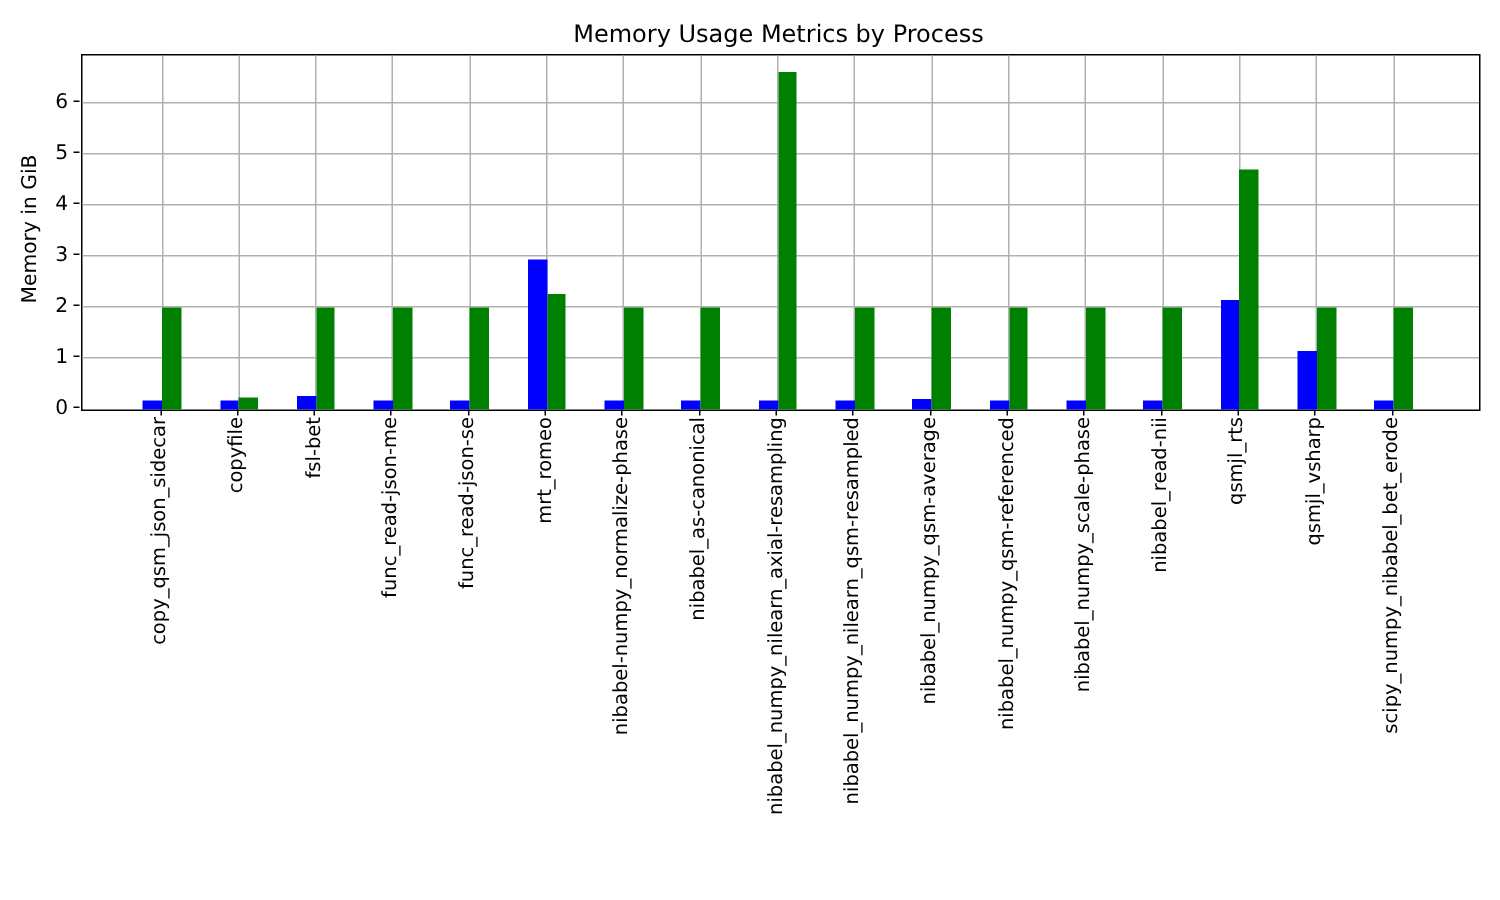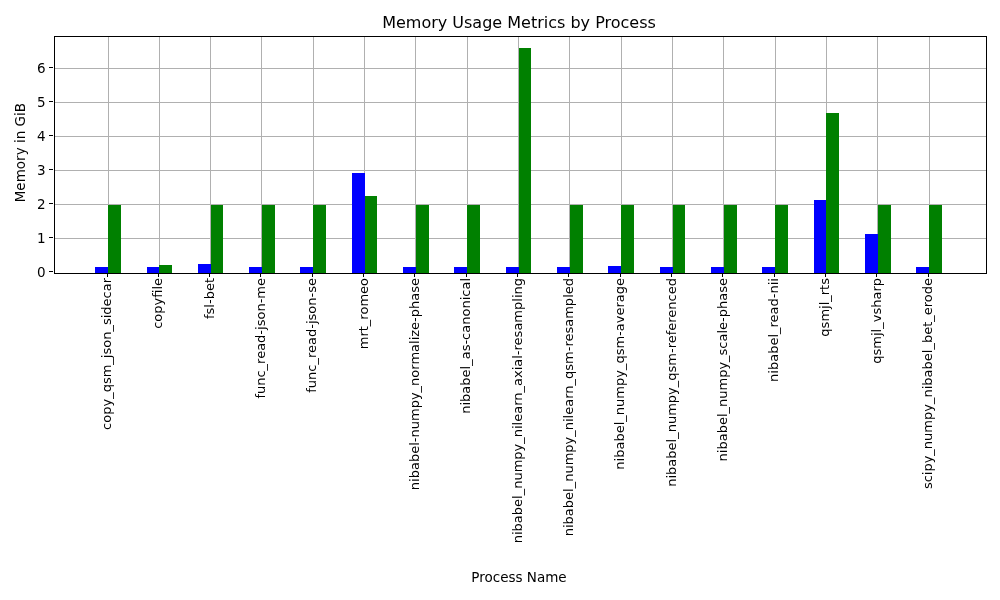--- a/index.html
+++ b/index.html
@@ -108,23 +108,20 @@
       <div class="bar" style="left: 720.66px; width: 12.8px; height: 67.9px; background: rgb(0, 128, 0);"></div>
       <div class="bar" style="left: 759.18px; width: 12.8px; height: 72.7px; background: rgb(0, 0, 255);"></div>
       <div class="bar" style="left: 771.98px; width: 12.8px; height: 159.6px; background: rgb(0, 128, 0);"></div>
       <div class="bar" style="left: 810.5px; width: 12.8px; height: 38.4px; background: rgb(0, 0, 255);"></div>
       <div class="bar" style="left: 823.3px; width: 12.8px; height: 67.9px; background: rgb(0, 128, 0);"></div>
       <div class="bar" style="left: 861.82px; width: 12.8px; height: 5.1px; background: rgb(0, 0, 255);"></div>
       <div class="bar" style="left: 874.62px; width: 12.8px; height: 67.9px; background: rgb(0, 128, 0);"></div>
     </div>
 
 
-  <div class="xlabel-wrap">
-    <span class="axis-label">Process Name</span>
-  </div>
 <div class="ytick-mark" style="left: 49px; top: 271px;"></div>
     <div class="ytick-label" style="left: 15.5px; top: 264.5px;">0</div>
     <div class="ytick-mark" style="left: 49px; top: 237.043px;"></div>
     <div class="ytick-label" style="left: 15.5px; top: 230.543px;">1</div>
     <div class="ytick-mark" style="left: 49px; top: 203.086px;"></div>
     <div class="ytick-label" style="left: 15.5px; top: 196.586px;">2</div>
     <div class="ytick-mark" style="left: 49px; top: 169.129px;"></div>
     <div class="ytick-label" style="left: 15.5px; top: 162.629px;">3</div>
     <div class="ytick-mark" style="left: 49px; top: 135.173px;"></div>
     <div class="ytick-label" style="left: 15.5px; top: 128.673px;">4</div>

